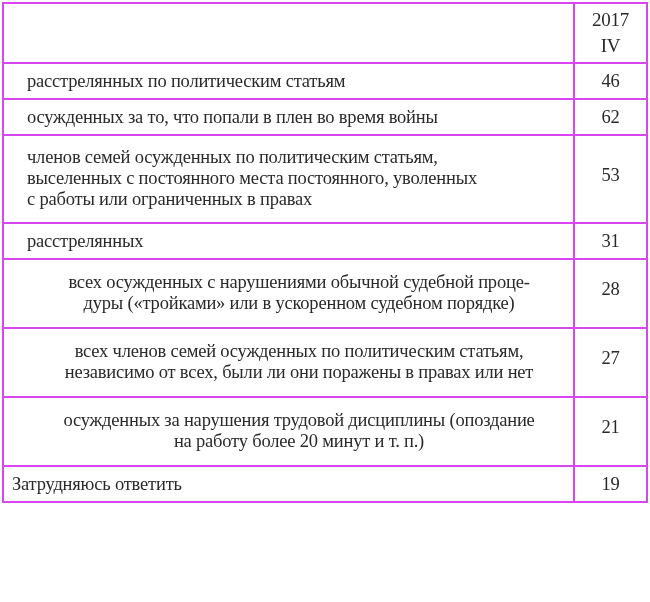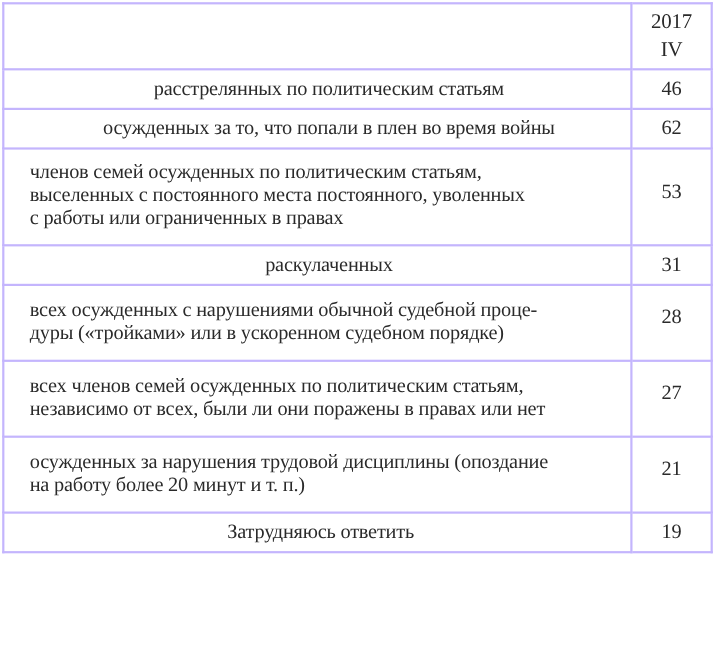--- a/index.html
+++ b/index.html
@@ -5,32 +5,32 @@
   html, body { margin: 0; padding: 0; background: #ffffff; }
   body { width: 650px; height: 602px; position: relative; overflow: hidden;
          font-family: "DejaVu Serif", "Liberation Serif", serif; color: #2a2a2a; }
   table.survey {
     position: absolute; left: 2px; top: 2px;
     width: 646px; border-collapse: collapse;
     font-family: "Liberation Serif", "DejaVu Serif", serif;
     font-size: 18.5px; line-height: 21px; letter-spacing: -0.2px;
   }
   table.survey td {
-    border: 2px solid #c4b5fd; padding: 0; vertical-align: middle; font-family: Liberation Serif, serif;
+    border: 2px solid #d946ef; padding: 0; vertical-align: middle; font-family: Liberation Serif, serif;
   }
   td.label { padding-left: 23px !important; padding-right: 2px !important; }
   td.label.top-level { padding-left: 8px !important; }
   td.label.multi { vertical-align: middle; padding-top: 4px !important; padding-bottom: 5px !important; }
   td.value { width: 71px; text-align: center; vertical-align: bottom; padding-bottom: 8px !important; }
   td.value.single { vertical-align: middle; padding-bottom: 0 !important; }
   tr.header td { height: 58px; }
   tr.header td.value { vertical-align: middle; line-height: 26px; font-size: 19px; padding-bottom: 0 !important; }
-  tr.r1 td { height: 34px; text-align: center; }
+  tr.r1 td { height: 34px; }
   tr.multi3 td { height: 77px; }
-  tr.multi2 td { height: 58px; }
+  tr.multi2 td { height: 58px; text-align: center; }
   .lbl { display: block; }
 </style>
 </head>
 <body>
 
 <table class="survey">
   <tbody>
       <tr class="header">
     <td class="label"></td>
     <td class="value">
@@ -49,21 +49,21 @@
   </tr>
   <tr class="multi3">
     <td class="label multi">
       <span class="lbl">членов семей осужденных по политическим статьям,</span>
       <span class="lbl">выселенных с постоянного места постоянного, уволенных</span>
       <span class="lbl">с работы или ограниченных в правах</span>
     </td>
     <td class="value">53</td>
   </tr>
   <tr class="r1">
-    <td class="label">раскулаченных</td>
+    <td class="label">расстрелянных</td>
     <td class="value single">31</td>
   </tr>
   <tr class="multi2">
     <td class="label multi">
       <span class="lbl">всех осужденных с нарушениями обычной судебной проце-</span>
       <span class="lbl">дуры («тройками» или в ускоренном судебном порядке)</span>
     </td>
     <td class="value">28</td>
   </tr>
   <tr class="multi2">

